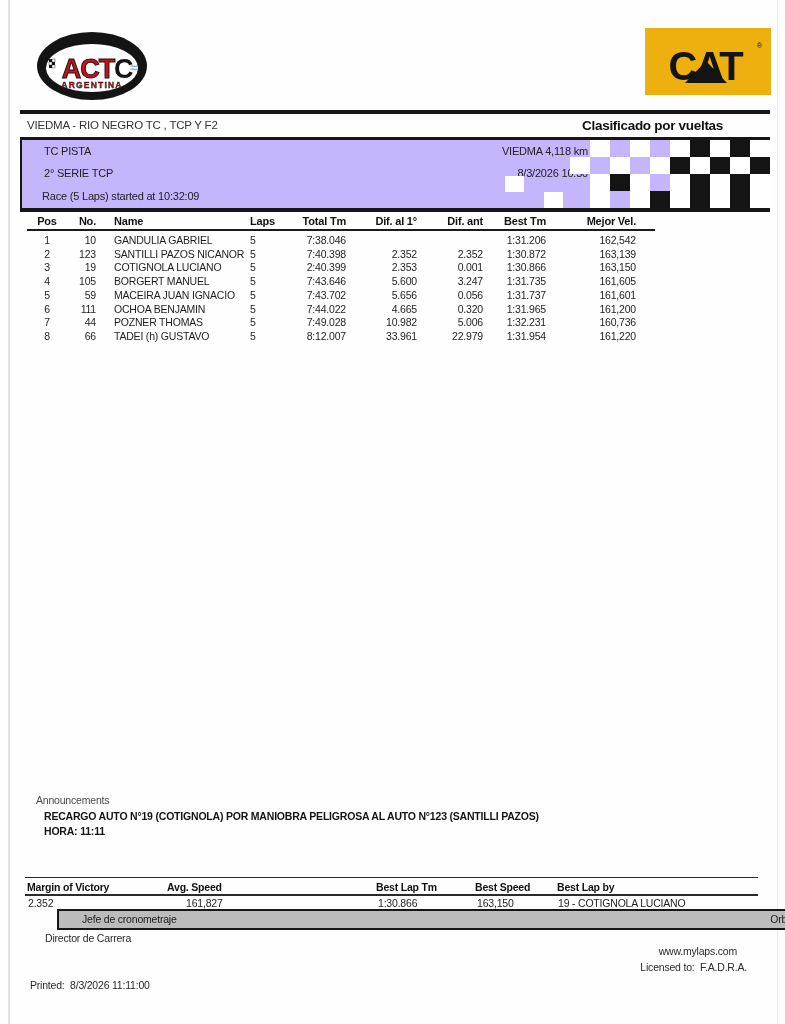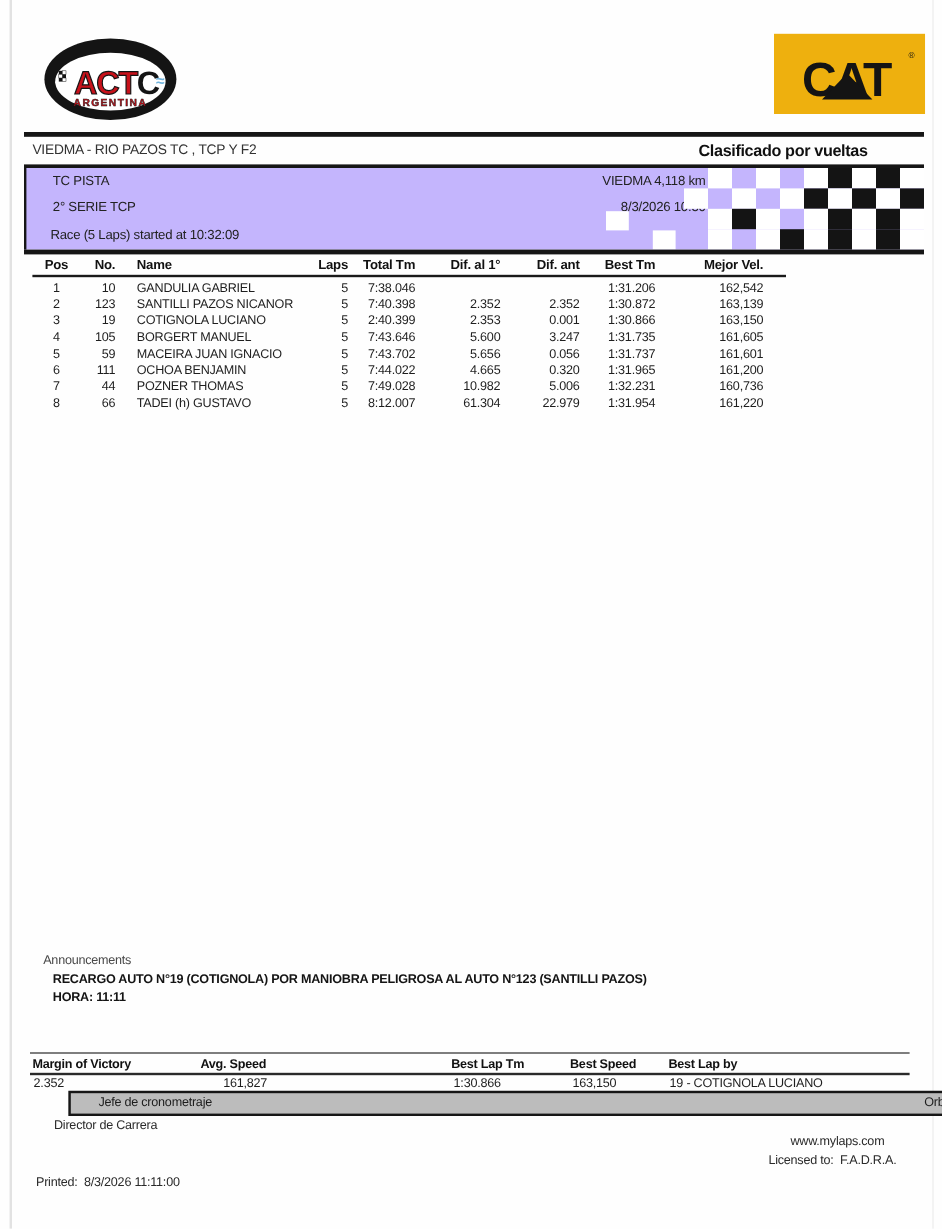--- a/index.html
+++ b/index.html
@@ -51,21 +51,21 @@
   
   .results { position:absolute; left:27px; top:214px; width:628px; }
   .thead { display:flex; font-size:11px; font-weight:bold; color:#111;
     height:17px; align-items:center; border-bottom:2.5px solid #1a1a1a; padding-bottom:2px; }
   .tr { display:flex; height:13.75px; align-items:center; font-size:10.5px; color:#1e1e1e; }
   .tbody { padding-top:2px; }
   .td, .th { white-space:nowrap; overflow:visible; }
   .c-pos    { width:40px; text-align:center; }
   .c-no     { width:33px; text-align:right; padding-right:4px; }
   .c-name   { width:150px; text-align:left; padding-left:14px; }
-  .c-laps   { width:40px; text-align:right; }
+  .c-laps   { width:40px; text-align:left; }
   .c-total  { width:66px; text-align:right; padding-right:10px; }
   .c-dif1   { width:71px; text-align:right; padding-right:10px; }
   .c-difant { width:66px; text-align:right; padding-right:10px; }
   .c-best   { width:63px; text-align:right; padding-right:10px; }
   .c-vel    { width:90px; text-align:right; padding-right:10px; }
 
   
   .announcements { position:absolute; left:36px; top:794px; }
   .ann-label { font-size:10.5px; color:#4a4a4a; }
   .ann-line { font-size:10.5px; font-weight:bold; color:#141414; margin-left:8px; margin-top:3.5px; white-space:nowrap; }
@@ -131,21 +131,21 @@
     <svg viewBox="0 0 126 67">
       <rect width="126" height="67" fill="#eeb00e"></rect>
       <text x="60" y="52" text-anchor="middle" font-size="40" font-weight="bold" fill="#141414" letter-spacing="-2">CAT</text>
       <polygon points="40,55 61,33 82,55" fill="#141414"></polygon>
       <text x="112" y="20" font-size="7" fill="#141414">®</text>
     </svg>
   </div>
 
   <div class="hr hr-1"></div>
   <div class="titlebar">
-    <span class="title-left">VIEDMA - RIO PAZOS TC , TCP Y F2</span>
+    <span class="title-left">VIEDMA - RIO NEGRO TC , TCP Y F2</span>
     <span class="title-right">Clasificado por vueltas</span>
   </div>
   <div class="hr hr-2"></div>
 
   <div class="info-box">
     <span class="i-class">TC PISTA</span>
     <span class="i-track">VIEDMA 4,118 km</span>
     <span class="i-session">2° SERIE TCP</span>
     <span class="i-datetime">8/3/2026 10:30</span>
     <span class="i-note">Race (5 Laps) started at 10:32:09</span>
@@ -285,21 +285,21 @@
         <span class="td c-difant">5.006</span>
         <span class="td c-best">1:32.231</span>
         <span class="td c-vel">160,736</span>
       </div>
       <div class="tr">
         <span class="td c-pos">8</span>
         <span class="td c-no">66</span>
         <span class="td c-name">TADEI (h) GUSTAVO</span>
         <span class="td c-laps">5</span>
         <span class="td c-total">8:12.007</span>
-        <span class="td c-dif1">61.304</span>
+        <span class="td c-dif1">33.961</span>
         <span class="td c-difant">22.979</span>
         <span class="td c-best">1:31.954</span>
         <span class="td c-vel">161,220</span>
       </div>
     </div>
   </div>
 
   <div class="announcements">
     <div class="ann-label">Announcements</div>
     <div class="ann-line">RECARGO AUTO N°19 (COTIGNOLA) POR MANIOBRA PELIGROSA AL AUTO N°123 (SANTILLI PAZOS)</div>

